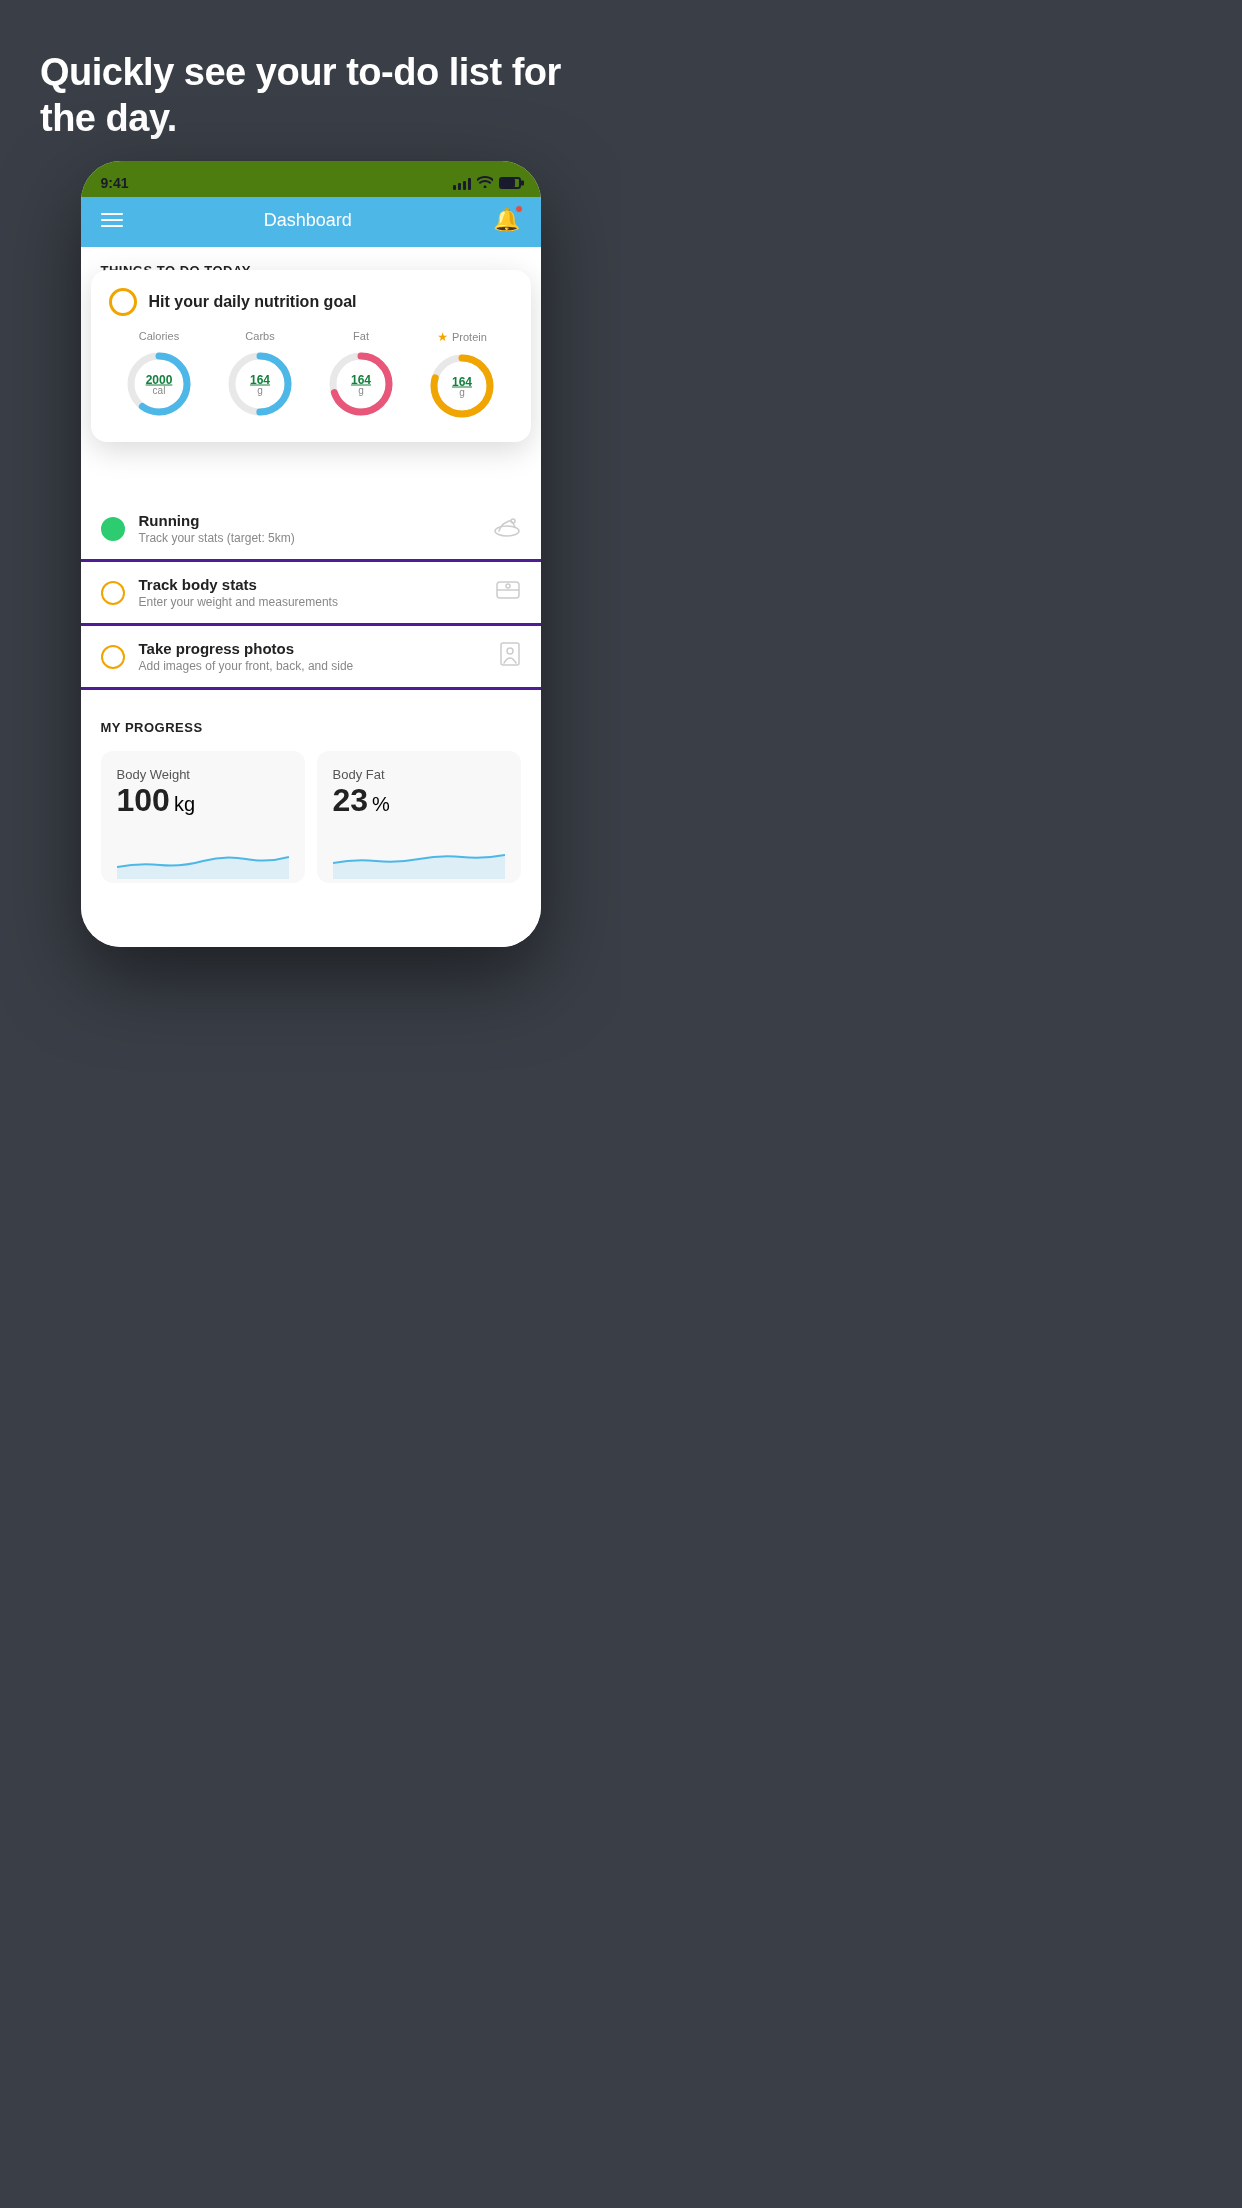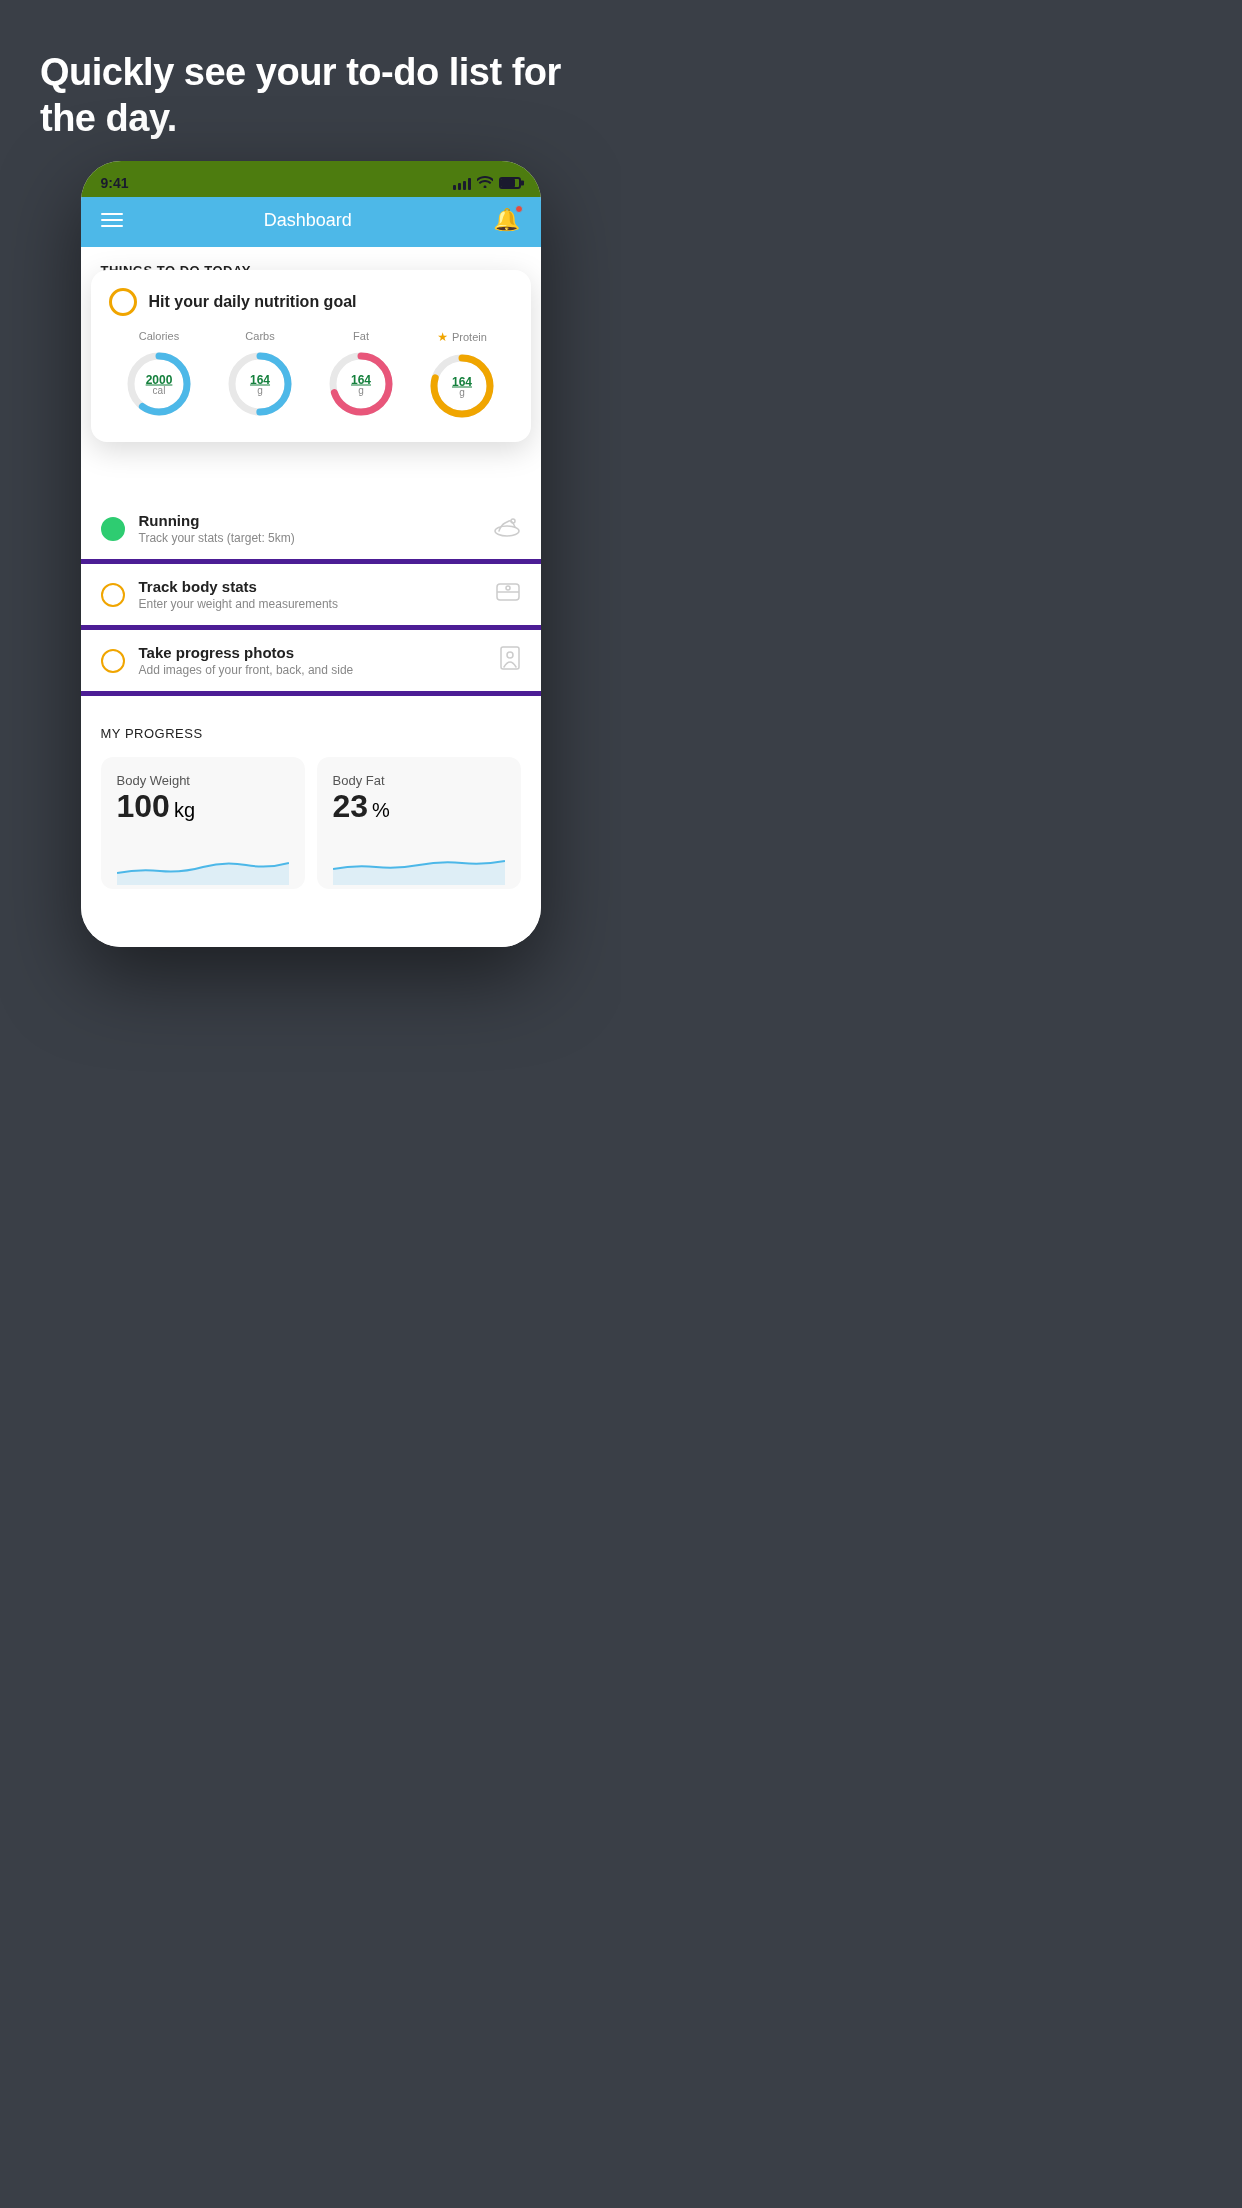--- a/index.html
+++ b/index.html
@@ -258,21 +258,21 @@
     }
 
     
     .todo-list {
       padding-top: 210px;
     }
     .todo-item {
       display: flex;
       align-items: center;
       padding: 14px 20px;
-      border-bottom: 5px solid #4c1d95;
+      border-bottom: 3px solid #4c1d95;
       gap: 14px;
     }
     .todo-circle {
       width: 24px;
       height: 24px;
       border-radius: 50%;
       border: 2.5px solid #ccc;
       flex-shrink: 0;
     }
     .todo-circle.yellow { border-color: #f0a500; }
@@ -294,21 +294,21 @@
       color: #ccc;
       font-size: 20px;
     }
 
     
     .progress-section {
       padding: 30px 20px 20px 20px;
     }
     .progress-title {
       font-size: 13px;
-      font-weight: 400;
+      font-weight: 700;
       letter-spacing: 0.5px;
       color: #222;
       margin-bottom: 16px;
     }
     .progress-cards {
       display: flex;
       gap: 12px;
     }
     .progress-card {
       flex: 1;

